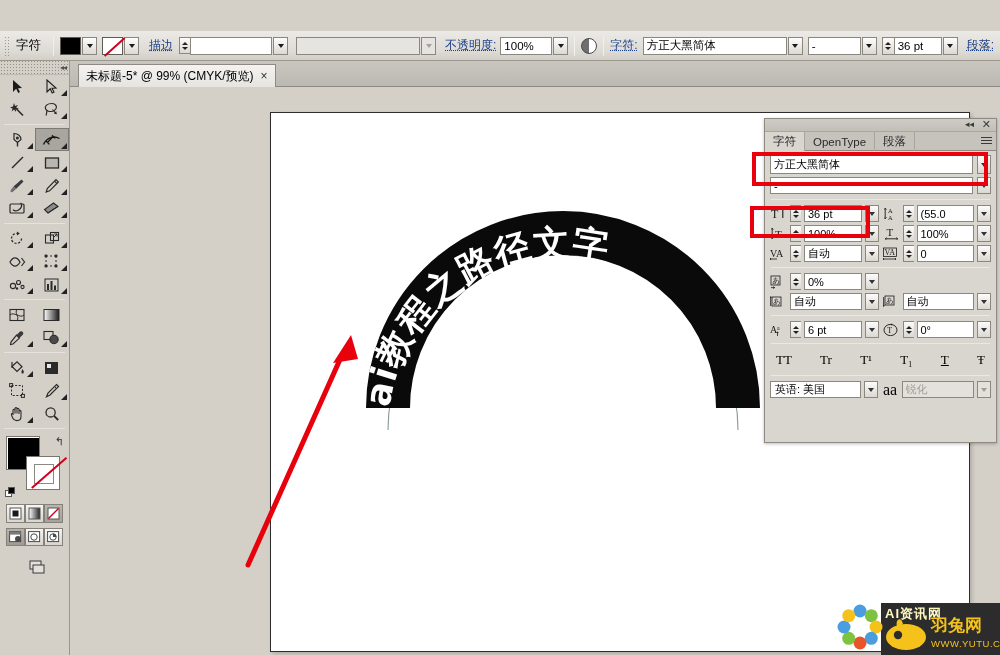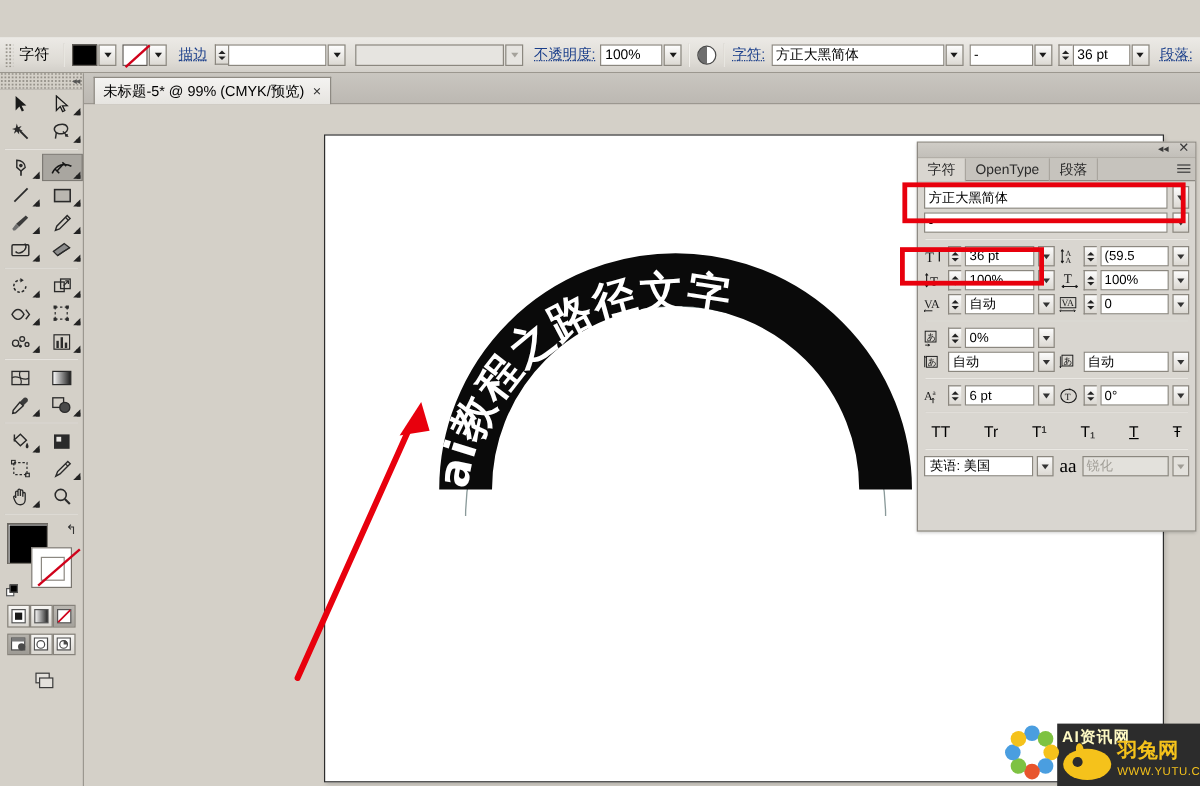--- a/index.html
+++ b/index.html
@@ -209,21 +209,21 @@
   .pdd.dis{ background:#e3e1dc;}
   .pdd.dis .caret{ border-top-color:#a09d96; }
   .pspin{
     width:11px;height:17px;border:1px solid #8b877f;border-right:none;
     background:linear-gradient(#fcfcfc,#dbd8d2);
     display:flex;flex-direction:column;align-items:center;justify-content:center;gap:2px;
   }
   .pspin .up{width:0;height:0;border-left:3px solid transparent;border-right:3px solid transparent;border-bottom:3.5px solid #222;}
   .pspin .dn{width:0;height:0;border-left:3px solid transparent;border-right:3px solid transparent;border-top:3.5px solid #222;}
   .sep{ height:1px; background:#b4b0a9; border-bottom:1px solid #eae8e3; margin:5px 1px;}
-  .styles{ display:flex; justify-content:space-between; padding:3px 6px 2px 6px; font-family:Liberation Sans, sans-serif; font-size:13px;}
+  .styles{ display:flex; justify-content:space-between; padding:3px 6px 2px 6px; font-family:Liberation Serif, serif; font-size:13px;}
   .styles span{ cursor:default; }
   .wide{ width:100%; }
 
   
   .wm{ position:absolute; right:0; bottom:0; width:165px; height:56px; }
   .wm-flower{ position:absolute; left:2px; bottom:5px; width:46px;height:46px;}
   .wm-dark{ position:absolute; left:46px; bottom:0; width:119px; height:52px; background:#2c2c2c;}
   .wm-yellow{ color:#f5c21b; font-weight:bold;}
 </style>
 </head>
@@ -734,21 +734,21 @@
             <svg width="15" height="13" viewBox="0 0 15 13">
                 <text x="4" y="6" font-size="6.5" font-family="'Liberation Serif',serif" fill="#1a1a1a">A</text>
                 <text x="4" y="12.5" font-size="6.5" font-family="'Liberation Serif',serif" fill="#1a1a1a">A</text>
                 <path d="M1.2 1.5 L1.2 11.5 M0 2.6 L1.2 1.2 L2.4 2.6 M0 10.4 L1.2 11.8 L2.4 10.4" stroke="#1a1a1a" stroke-width=".9" fill="none"></path>
               </svg>
           </span>
           <span class="pspin">
               <span class="up"></span>
               <span class="dn"></span>
             </span>
-          <span class="pfield">(59.5</span>
+          <span class="pfield">(55.0</span>
           <span class="pdd">
               <span class="caret"></span>
             </span>
         </span>
       </div>
 
       <div class="row">
         <span class="half">
           <span class="ico">
             <svg width="15" height="13" viewBox="0 0 15 13">

